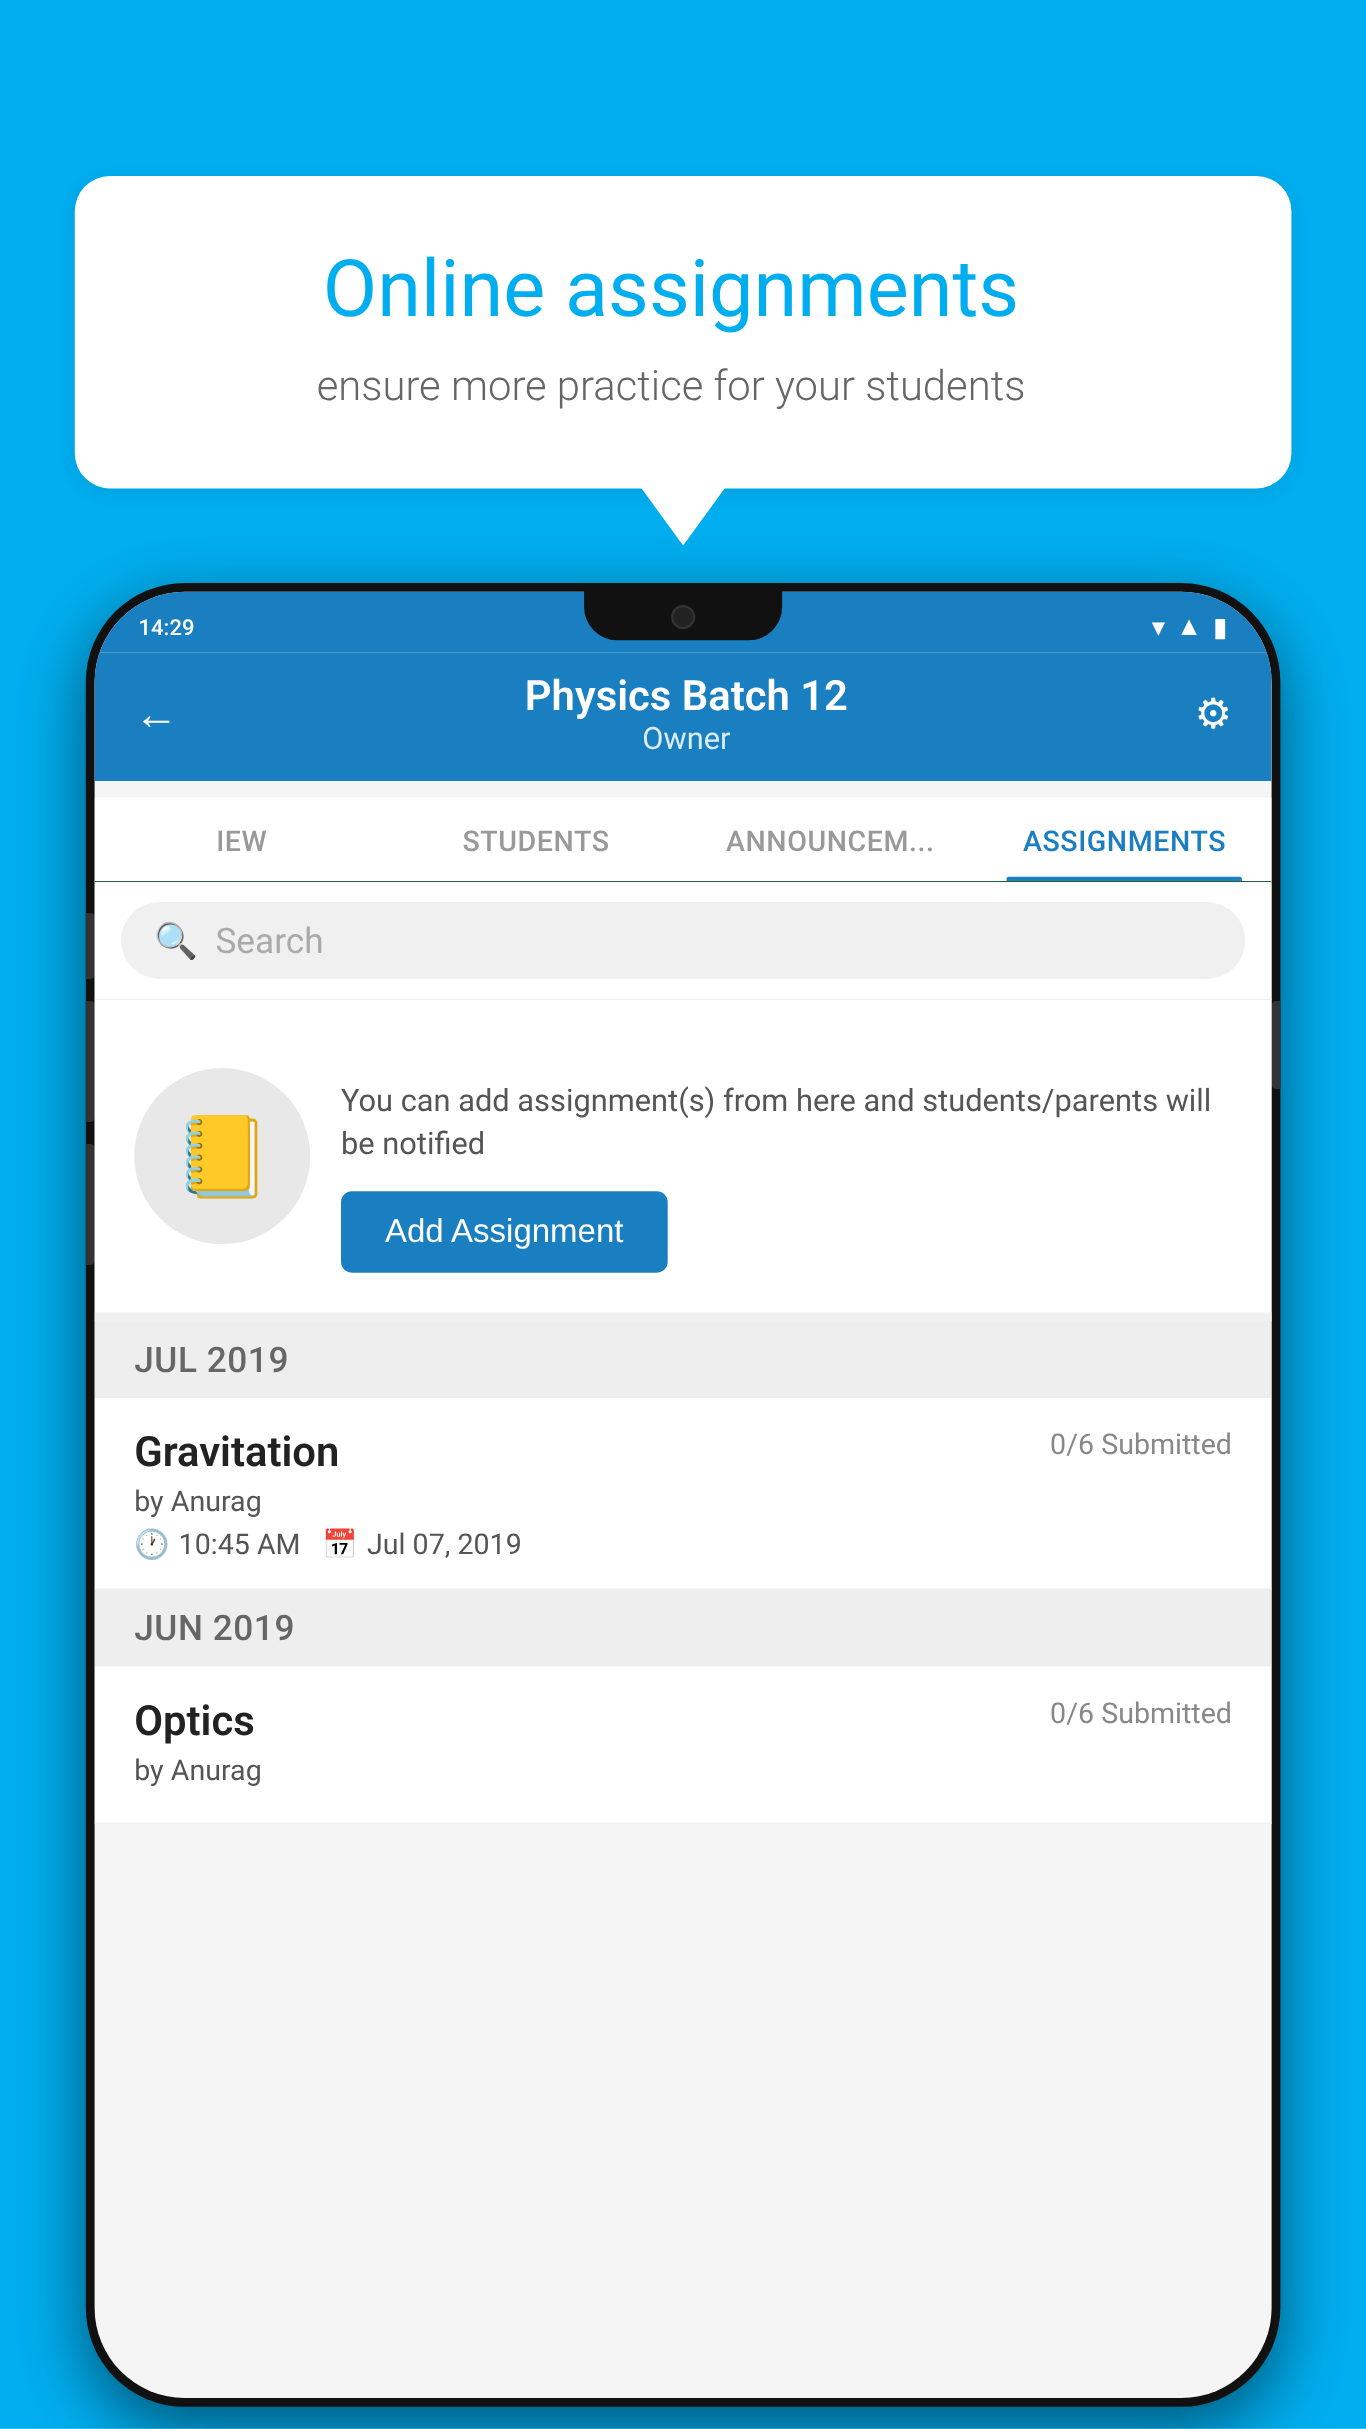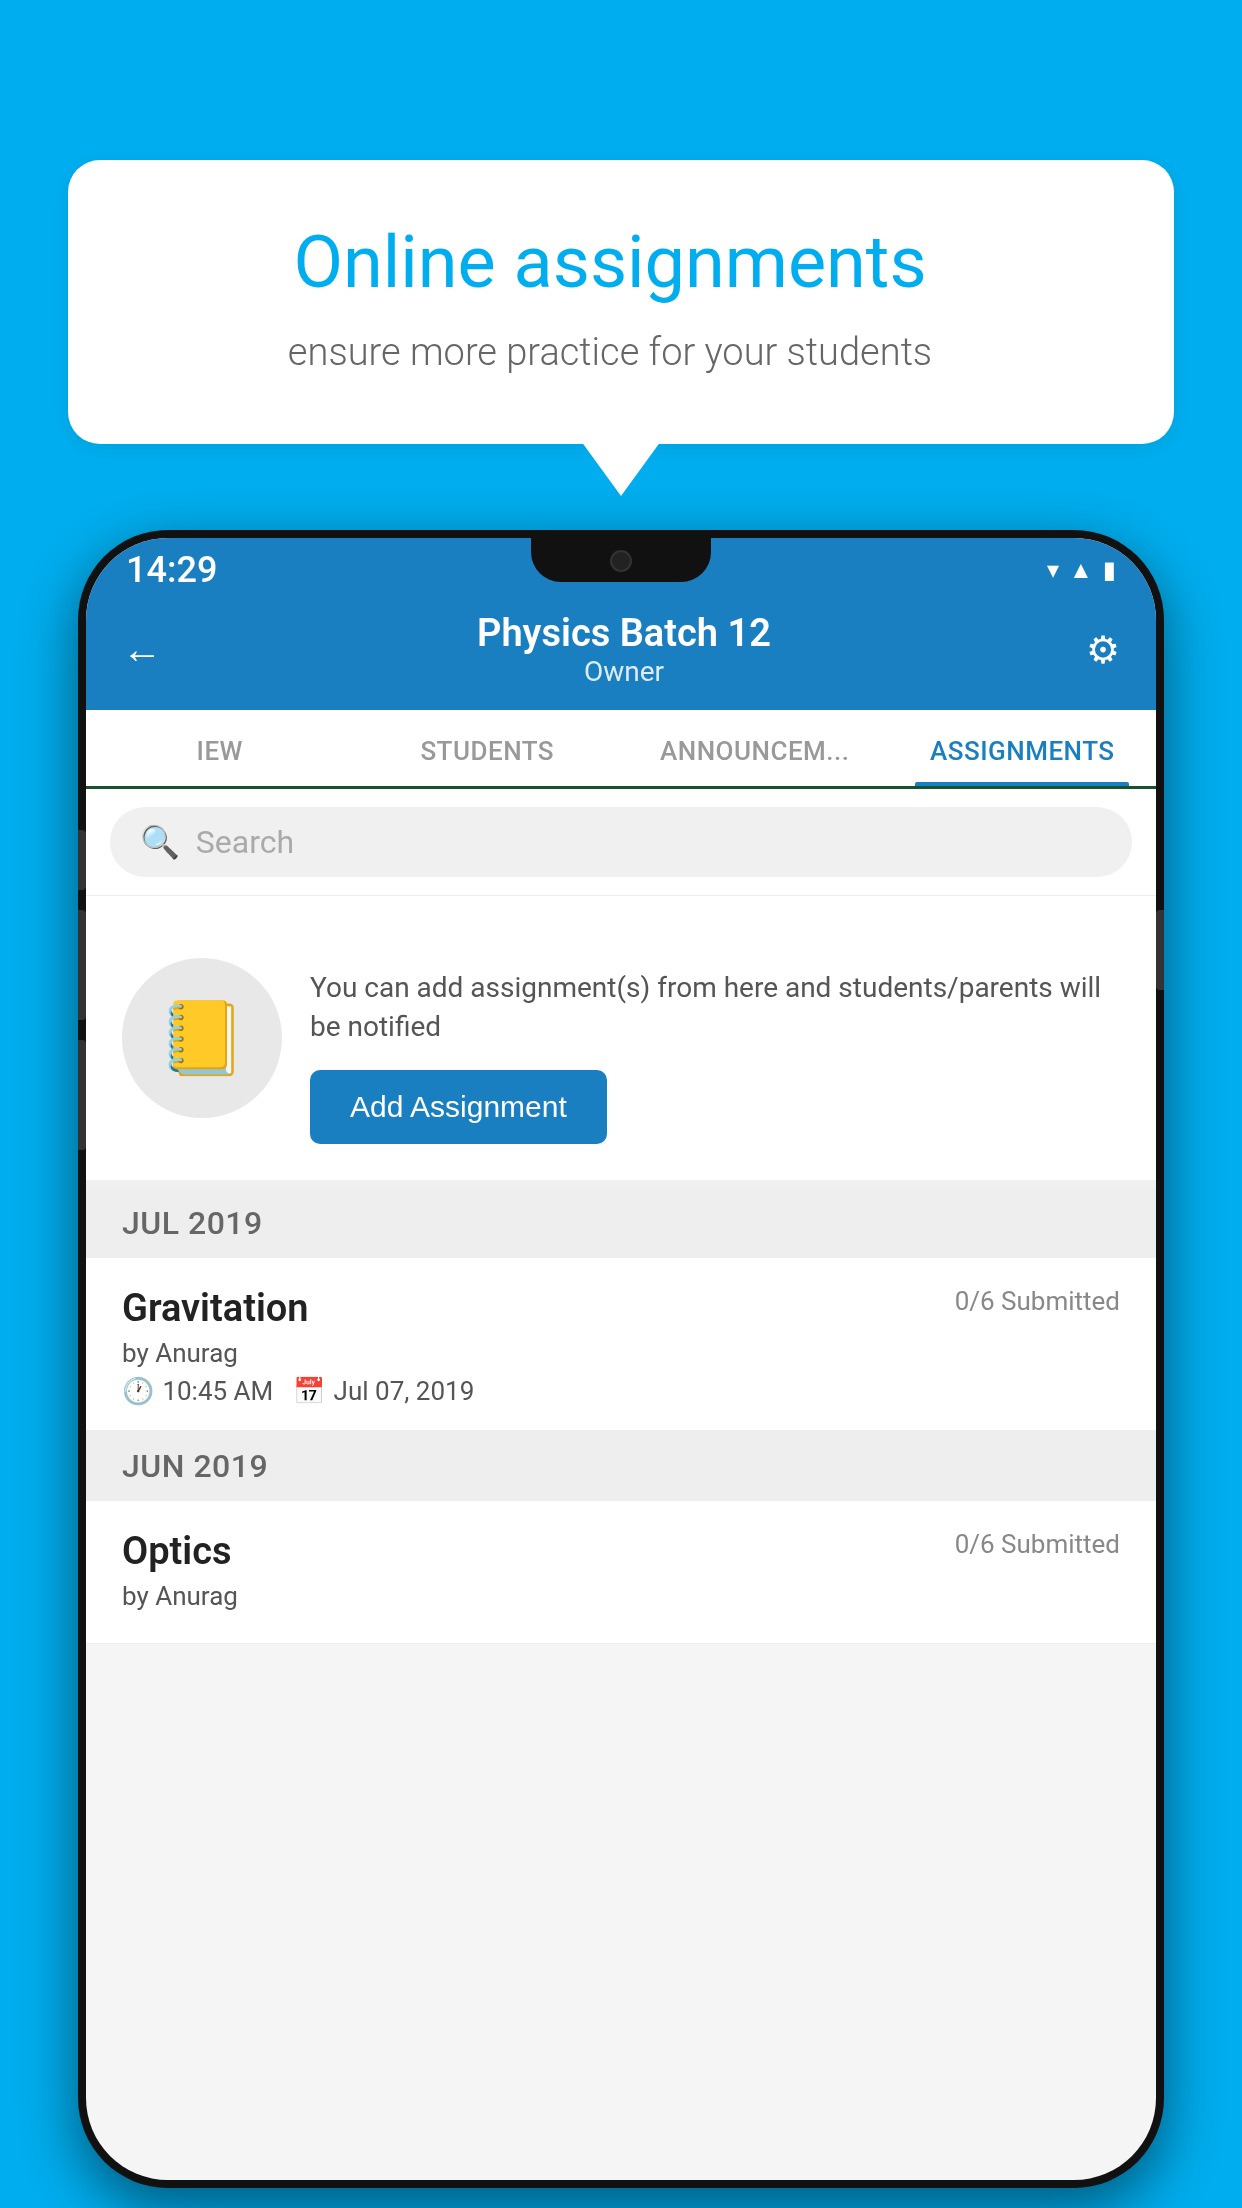--- a/index.html
+++ b/index.html
@@ -108,21 +108,21 @@
       background: #1a7fc1;
       height: 55px;
       display: flex;
       align-items: center;
       justify-content: space-between;
       padding: 0 40px;
       padding-top: 8px;
     }
     .status-time {
       color: white;
-      font-size: 36px;
+      font-size: 20px;
       font-weight: 500;
       text-align: right;
     }
     .status-icons {
       display: flex;
       align-items: center;
       gap: 10px;
     }
     .wifi-icon { color: white; font-size: 24px; }
     .signal-icon { color: white; font-size: 24px; }
@@ -156,22 +156,23 @@
     }
     .header-settings {
       color: white;
       font-size: 38px;
     }
 
     
     .tabs-bar {
       background: white;
       display: flex;
-      border-bottom: 3px solid #14532d;
+      border-bottom: 1px solid #14532d;
       overflow: hidden;
+      margin-top: 15px;
     }
     .tab-item {
       flex: 1;
       text-align: center;
       padding: 26px 10px 20px 10px;
       font-size: 26px;
       color: #999;
       font-weight: 500;
       letter-spacing: 0.5px;
       position: relative;

